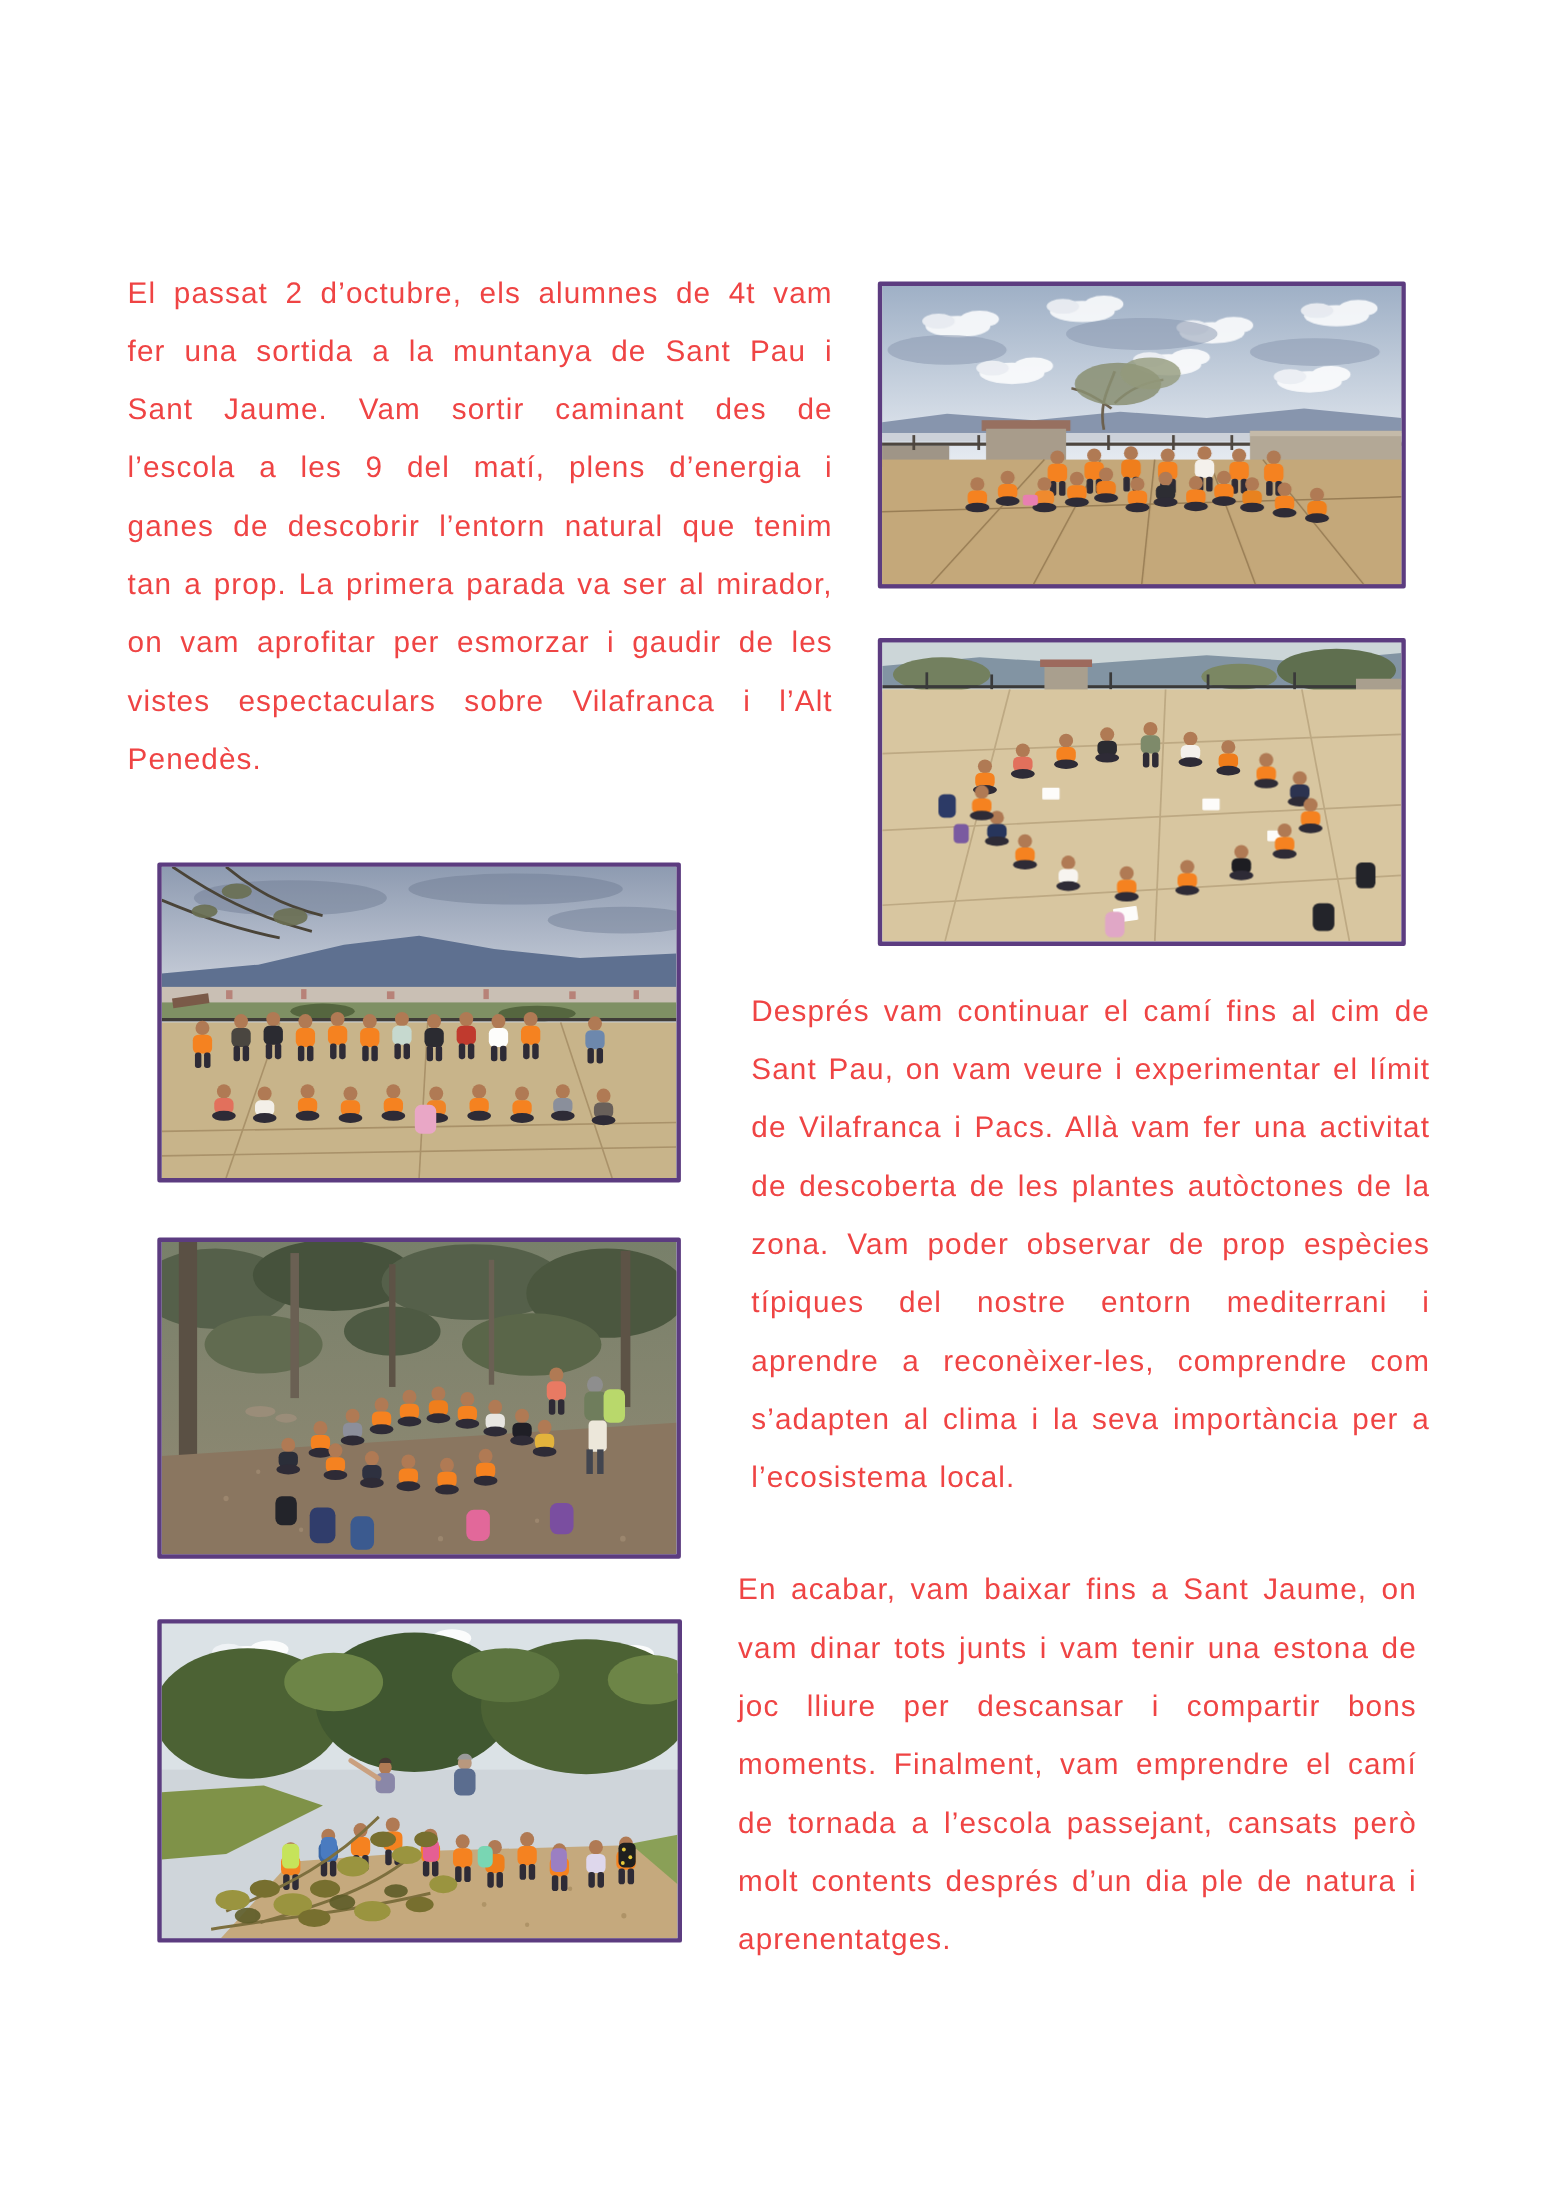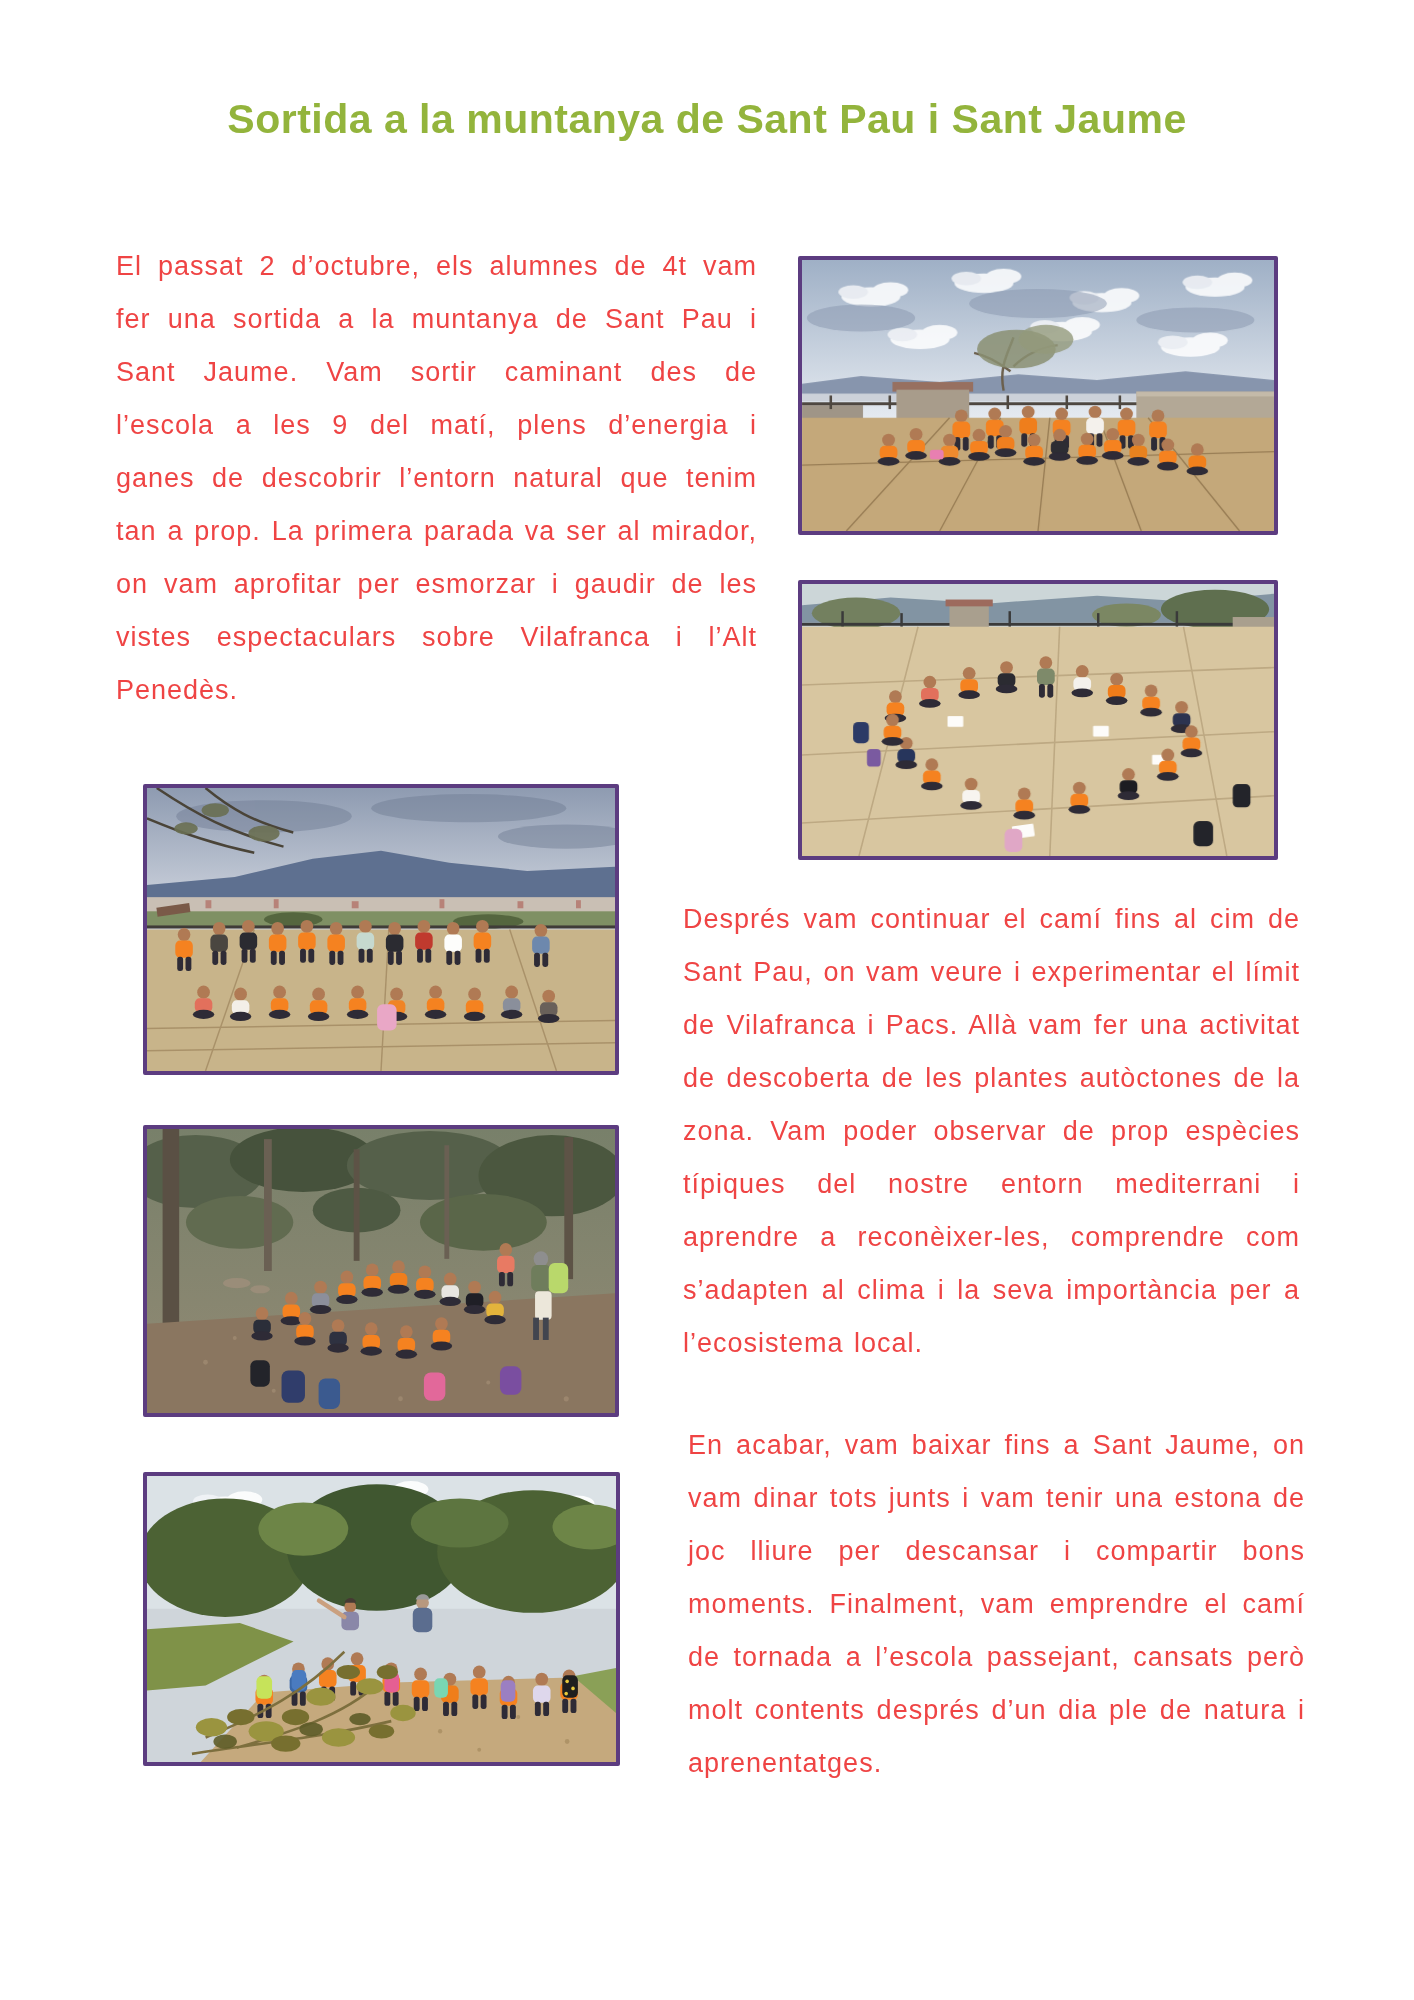--- a/index.html
+++ b/index.html
@@ -27,21 +27,21 @@
     margin:0;
     color:#ef4444;
     font-size:27px;
     line-height:53px;
     letter-spacing:1px;
     word-spacing:2px;
     text-align:justify;
   }
   #p1{left:116px;top:240px;width:641px;}
   #p2{left:683px;top:893px;width:617px;}
-  #p3{left:688px;top:1419px;width:617px;}
+  #p3{left:671px;top:1419px;width:617px;}
   .photo{
     position:absolute;
     margin:0;
     border:4px solid #5c3c80;
     border-radius:2px;
     box-sizing:border-box;
     overflow:hidden;
     background:#cfd5da;
   }
   .photo svg{display:block;width:100%;height:100%;}
@@ -82,21 +82,20 @@
     </linearGradient>
     <linearGradient id="forestbg" x1="0" y1="0" x2="0" y2="1">
       <stop offset="0" stop-color="#78806a"></stop>
         <stop offset="1" stop-color="#928a74"></stop>
     </linearGradient>
   </defs>
 </svg>
 
 <div class="page">
 
-  <h1 class="page-title">Sortida a la muntanya de Sant Pau i Sant Jaume</h1>
 
   <p id="p1" class="body-text">El passat 2 d’octubre, els alumnes de 4t vam fer una sortida a la muntanya de Sant Pau i Sant Jaume. Vam sortir caminant des de l’escola a les 9 del matí, plens d’energia i ganes de descobrir l’entorn natural que tenim tan a prop. La primera parada va ser al mirador, on vam aprofitar per esmorzar i gaudir de les vistes espectaculars sobre Vilafranca i l’Alt Penedès.</p>
 
   <figure id="photo1" class="photo" aria-label="Grup d’alumnes amb samarretes taronges asseguts al terrat del mirador sota un cel ennuvolat">
     <svg viewBox="0 0 480 280" preserveAspectRatio="none">
       <rect x="0" y="0" width="480" height="166" fill="url(#sky1)"></rect>
       <g opacity="0.85">
         <use href="#cloudpuff" x="70" y="38"></use>
           <use href="#cloudpuff" x="185" y="24"></use>
         <use href="#cloudpuff" x="305" y="44"></use>

